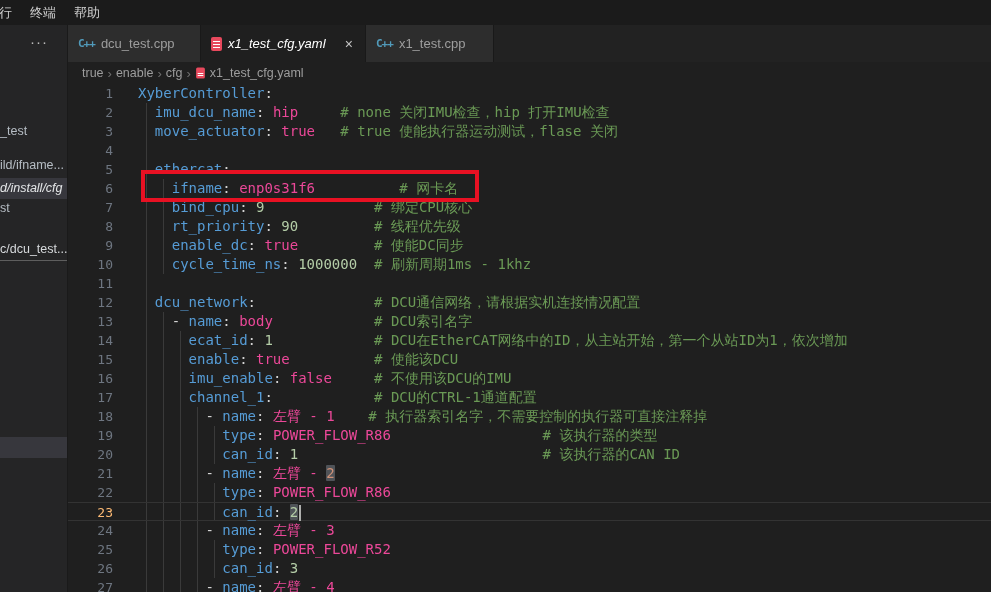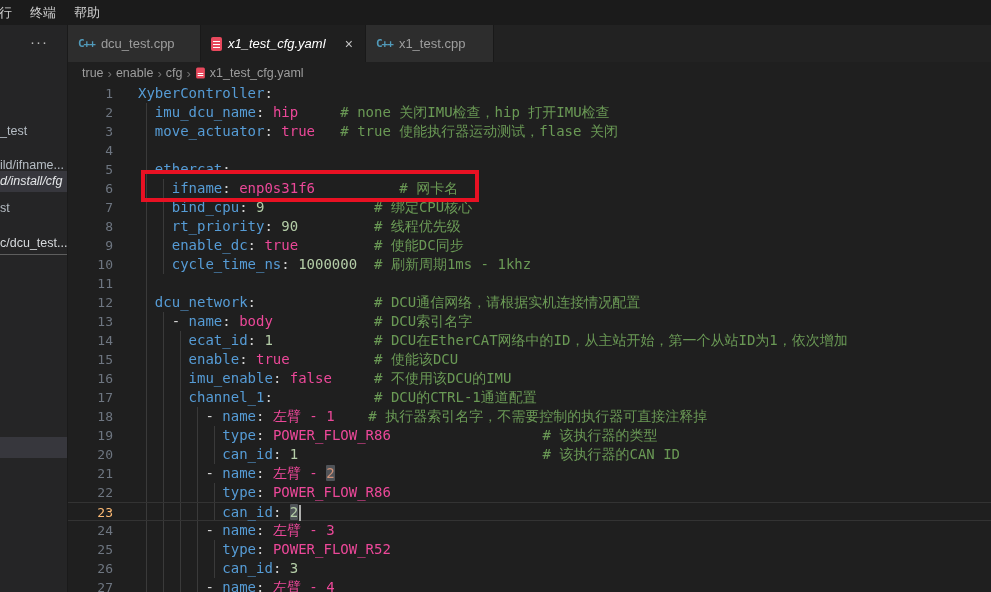--- a/index.html
+++ b/index.html
@@ -100,23 +100,23 @@
   <span class="menu-item">终端</span>
   <span class="menu-item">帮助</span>
 </div>
 
 <div class="main">
 
   <div class="sidebar">
     <span class="sb-more">···</span>
     <div class="sb-row" style="top:96px">_test</div>
     <div class="sb-row" style="top:130px">ild/ifname...</div>
-    <div class="sb-row selected" style="top:146px">d/install/cfg</div>
+    <div class="sb-row selected" style="top:153px">d/install/cfg</div>
     <div class="sb-row" style="top:173px">st</div>
-    <div class="sb-row underlined" style="top:208px">c/dcu_test...</div>
+    <div class="sb-row underlined" style="top:214px">c/dcu_test...</div>
     <div class="sb-row empty-selected" style="top:412px"></div>
   </div>
 
   <div class="editor-col">
     <div class="tabbar">
       <div class="tab" style="width:133px">
         <span class="cpp-icon">C++</span>
         <span class="tab-label">dcu_test.cpp</span>
       </div>
       <div class="tab active" style="width:165px">

